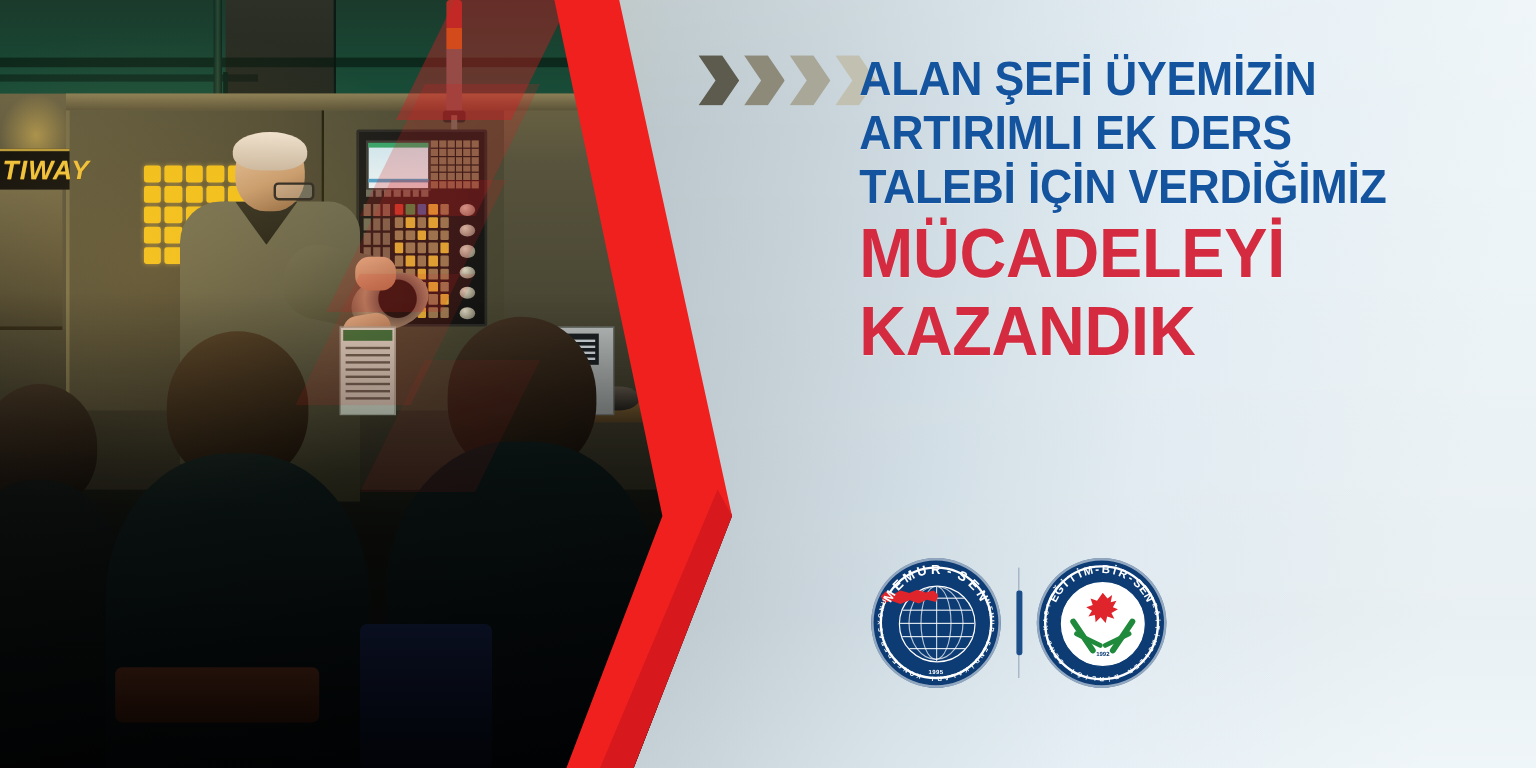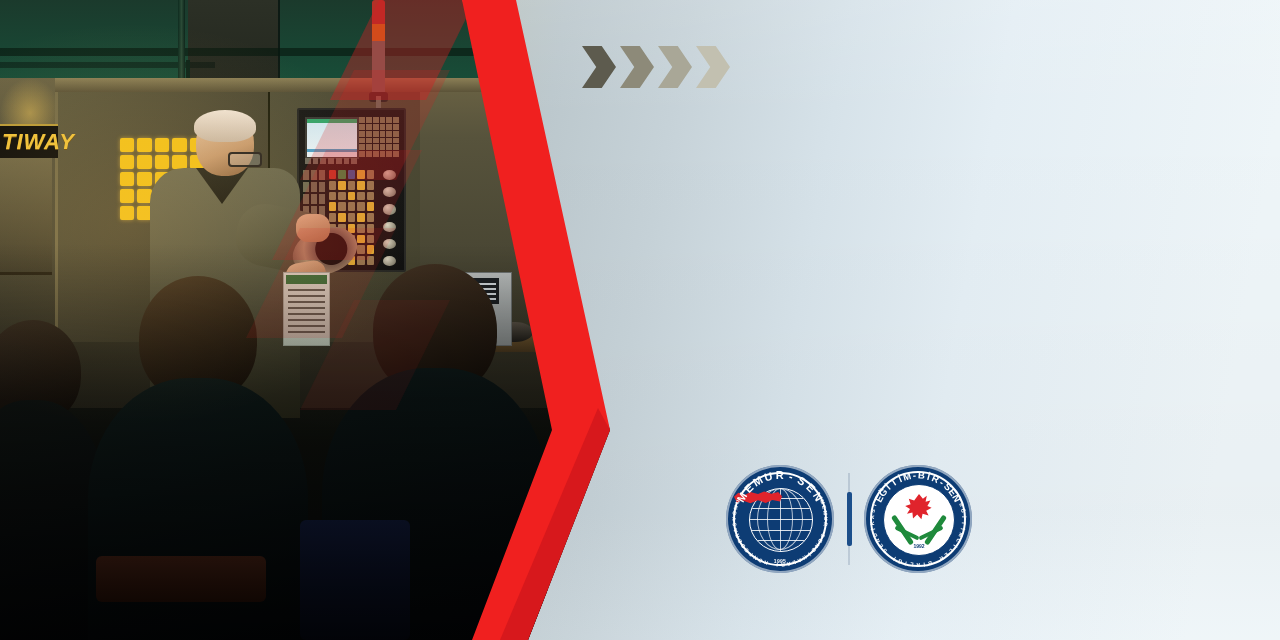--- a/index.html
+++ b/index.html
@@ -488,20 +488,27 @@
   <div class="red-band"></div>
   <div class="red-band-dark"></div>
 
   <div class="arrows">
     <span style="background: rgb(93, 91, 78);"></span>
     <span style="background: rgb(141, 138, 121);"></span>
     <span style="background: rgb(169, 167, 151);"></span>
     <span style="background: rgb(194, 192, 176);"></span>
   </div>
 
+  <div class="headline">
+    <div class="hl blue">ALAN ŞEFİ ÜYEMİZİN</div>
+    <div class="hl blue">ARTIRIMLI EK DERS</div>
+    <div class="hl blue">TALEBİ İÇİN VERDİĞİMİZ</div>
+    <div class="hl red">MÜCADELEYİ</div>
+    <div class="hl red">KAZANDIK</div>
+  </div>
 
   <div class="logos">
 
     <div class="logo ms-outer">
       <div class="ms-inner"></div>
       <div class="globe">
         <div class="lat" style="top:9px"></div>
           <div class="lat" style="top:19px"></div>
         <div class="lat" style="top:30px"></div>
           <div class="lat" style="top:41px"></div>

